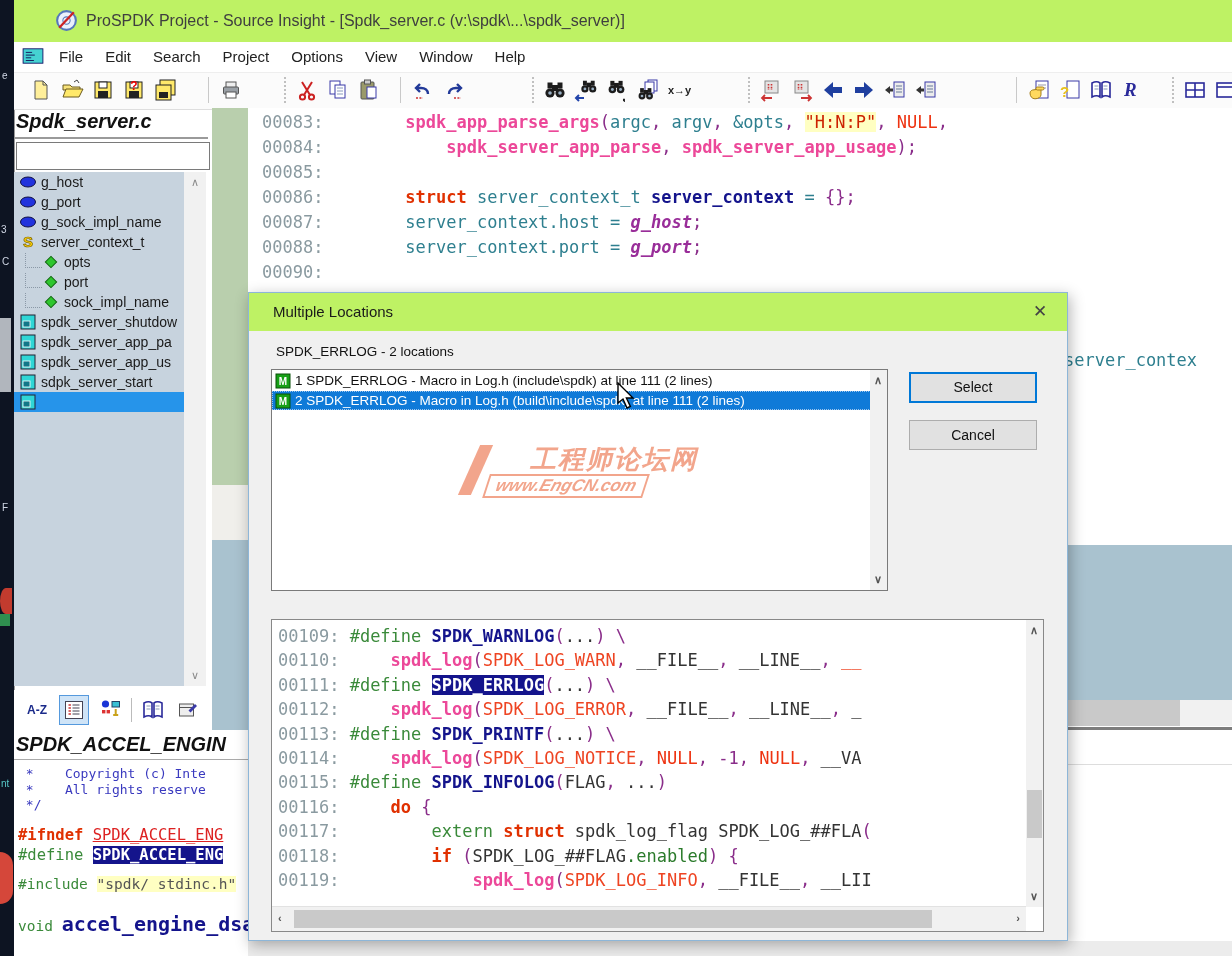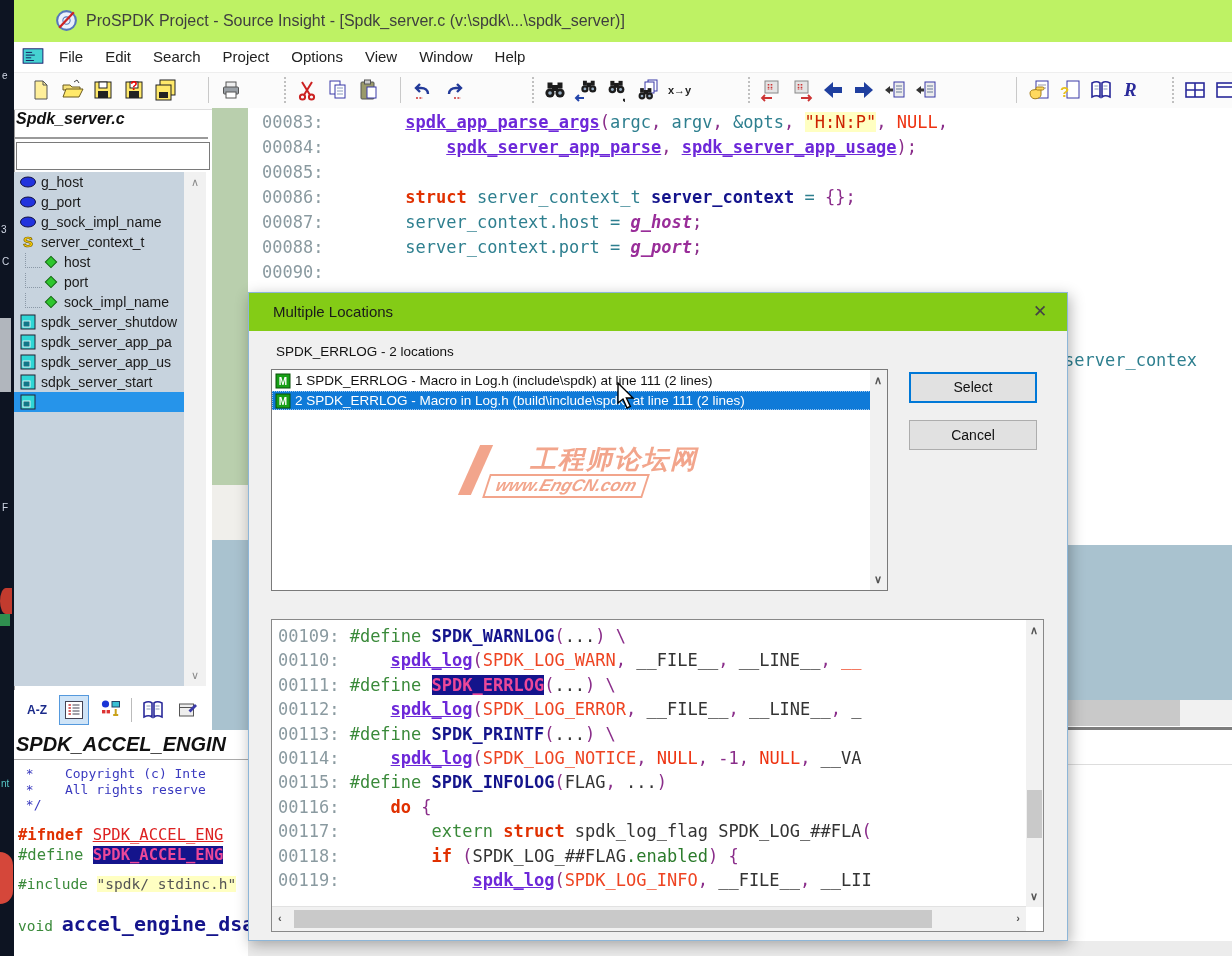--- a/index.html
+++ b/index.html
@@ -21,21 +21,21 @@
   #mdi-icon{left:22px;top:47px;}
   #menus{left:48px;top:42px;height:30px;display:flex;align-items:flex-end;}
   .menu-item{padding:0 11px;font-size:15px;color:#222;height:30px;line-height:30px;}
   #toolbar{left:14px;top:72px;width:1218px;height:36px;background:#fbfbfb;border-bottom:1px solid #dedede;border-top:1px solid #eee;}
   .tgroup{position:absolute;top:0;height:34px;display:flex;align-items:center;gap:5px;}
   .tbtn{width:26px;height:26px;display:flex;align-items:center;justify-content:center;}
   .tsep{position:absolute;top:4px;width:1px;height:26px;background:#c9c9c9;}
   .tgrip{position:absolute;top:4px;width:3px;height:26px;border-left:2px dotted #c0c0c0;}
 
   
-  #sym-title{left:16px;top:110px;width:190px;height:26px;font-size:16px;font-weight:bold;font-style:italic;color:#111;white-space:nowrap;overflow:hidden;}
+  #sym-title{left:16px;top:110px;width:190px;height:26px;font-size:20px;font-weight:bold;font-style:italic;color:#111;white-space:nowrap;overflow:hidden;}
   #sym-title-rule{left:14px;top:137px;width:194px;height:2px;background:#9a9a9a;}
   #sym-filter{left:16px;top:142px;width:184px;height:26px;border:1px solid #7a7a7a;background:#fff;font-size:14px;padding:0 4px;}
   #sym-list{left:14px;top:172px;width:192px;height:514px;background:#c7d3de;overflow:hidden;}
   .sym-row{position:relative;height:20px;display:flex;align-items:center;width:170px;white-space:nowrap;overflow:hidden;padding-left:5px;box-sizing:border-box;}
   .sym-row.sel{background:#2694ea;}
   .sym-row.sel .sym-label{color:#fff;margin-top:48px;}
   .sym-label{font-size:14px;color:#1a1a1a;margin-left:4px;}
   .sym-ico{width:18px;height:18px;flex:0 0 18px;}
   .tree{width:16px;height:18px;flex:0 0 16px;border-left:1px dotted #8a98a6;border-bottom:1px dotted #8a98a6;margin-left:6px;margin-bottom:8px;}
   #sym-vscroll{left:184px;top:172px;width:22px;height:514px;background:#f1f1f1;}
@@ -68,42 +68,42 @@
   
   #pane2{left:14px;top:730px;width:234px;height:226px;background:#fff;overflow:hidden;}
   #pane2-title{position:absolute;left:2px;top:3px;font-size:20px;font-weight:bold;font-style:italic;color:#111;white-space:nowrap;}
   #pane2-rule{position:absolute;left:0;top:29px;width:234px;height:1px;background:#aaa;}
   .p2-line{position:absolute;white-space:pre;font-family:"DejaVu Sans Mono",monospace;}
 
   
   .tk-ln{color:#8a9aa0;}
   .tk-id{color:#2e7f8f;}
   .tk-ty{color:#2e7f8f;}
-  .tk-fn{color:#6d28d9;font-weight:bold;text-decoration:underline;}
+  .tk-fn{color:#ec4899;font-weight:bold;}
   .tk-kw{color:#e03000;font-weight:bold;}
   .tk-pp{color:#3a8a3a;}
   .tk-ppk{color:#e03000;font-weight:bold;}
   .tk-sym{color:#14148c;font-weight:bold;}
   .tk-gv{color:#992d99;font-weight:bold;font-style:italic;}
   .tk-pu{color:#8a2d8a;}
   .tk-shl{color:#cc2200;background:#ffffc2;}
   .tk-nl{color:#ee3311;}
   .tk-mac{color:#ee4422;}
   .tk-dk{color:#333;}
-  .tk-hl{color:#ec4899;background:#14148c;font-weight:bold;}
+  .tk-hl{color:#ffffff;background:#14148c;font-weight:bold;}
   .tk-cmt{color:#3a3abf;}
   .tk-rid{color:#dd2222;text-decoration:underline;}
   .tk-sy{color:#555;background:#ffffc2;}
   .tk-big{color:#14148c;font-weight:bold;font-size:20px;}
   .tk-en{color:#2a7a2a;}
 
   
   #dialog{left:248px;top:292px;width:820px;height:649px;background:#f0f0f0;border:1px solid #8db6d8;
           box-shadow:2px 4px 14px rgba(0,0,0,.3);box-sizing:border-box;z-index:5;}
-  #dlg-titlebar{position:absolute;left:0;top:0;width:100%;height:38px;background:#84cc16;}
+  #dlg-titlebar{position:absolute;left:0;top:0;width:100%;height:38px;background:#bef264;}
   #dlg-title{position:absolute;left:24px;top:0;height:38px;line-height:38px;font-size:15px;color:#1a1a1a;}
   #dlg-close{position:absolute;right:16px;top:8px;width:22px;height:22px;text-align:center;line-height:22px;font-size:17px;color:#444;}
   #dlg-label{position:absolute;left:27px;top:51px;font-size:13.5px;color:#111;}
   #dlg-list{position:absolute;left:22px;top:76px;width:617px;height:222px;background:#fff;border:1px solid #7a7a7a;box-sizing:border-box;overflow:hidden;}
   .dlg-item{position:relative;height:19px;display:flex;align-items:center;font-size:13.5px;color:#111;white-space:nowrap;padding-left:3px;margin-top:1px;}
   .dlg-item .mi{width:16px;height:16px;flex:0 0 16px;margin-right:4px;}
   .dlg-item.sel{background:#0f7ad8;color:#fff;outline:1px dotted #9cc5ee;outline-offset:-1px;}
   #dlg-list-scroll{position:absolute;right:0;top:0;width:17px;height:100%;background:#f1f1f1;}
   #dlg-select{position:absolute;left:660px;top:79px;width:128px;height:31px;background:#e1e1e1;border:2px solid #0078d7;box-sizing:border-box;
               font-size:14px;color:#111;text-align:center;line-height:27px;}
@@ -439,21 +439,21 @@
         <span class="sym-ico"><svg width="18" height="18" viewBox="0 0 18 18">
             <text x="4" y="14" font-size="15" font-weight="bold" fill="#ffd200" stroke="#7a6200" stroke-width="0.7">S</text>
           </svg></span>
         <span class="sym-label">server_context_t</span>
       </div>
       <div class="sym-row">
         <span class="tree"></span>
         <span class="sym-ico"><svg width="18" height="18" viewBox="0 0 18 18">
             <rect x="5" y="5" width="8" height="8" fill="#2ec62e" stroke="#156615" transform="rotate(45 9 9)"></rect>
           </svg></span>
-        <span class="sym-label">host</span>
+        <span class="sym-label">opts</span>
       </div>
       <div class="sym-row">
         <span class="tree"></span>
         <span class="sym-ico"><svg width="18" height="18" viewBox="0 0 18 18">
             <rect x="5" y="5" width="8" height="8" fill="#2ec62e" stroke="#156615" transform="rotate(45 9 9)"></rect>
           </svg></span>
         <span class="sym-label">port</span>
       </div>
       <div class="sym-row">
         <span class="tree"></span>

